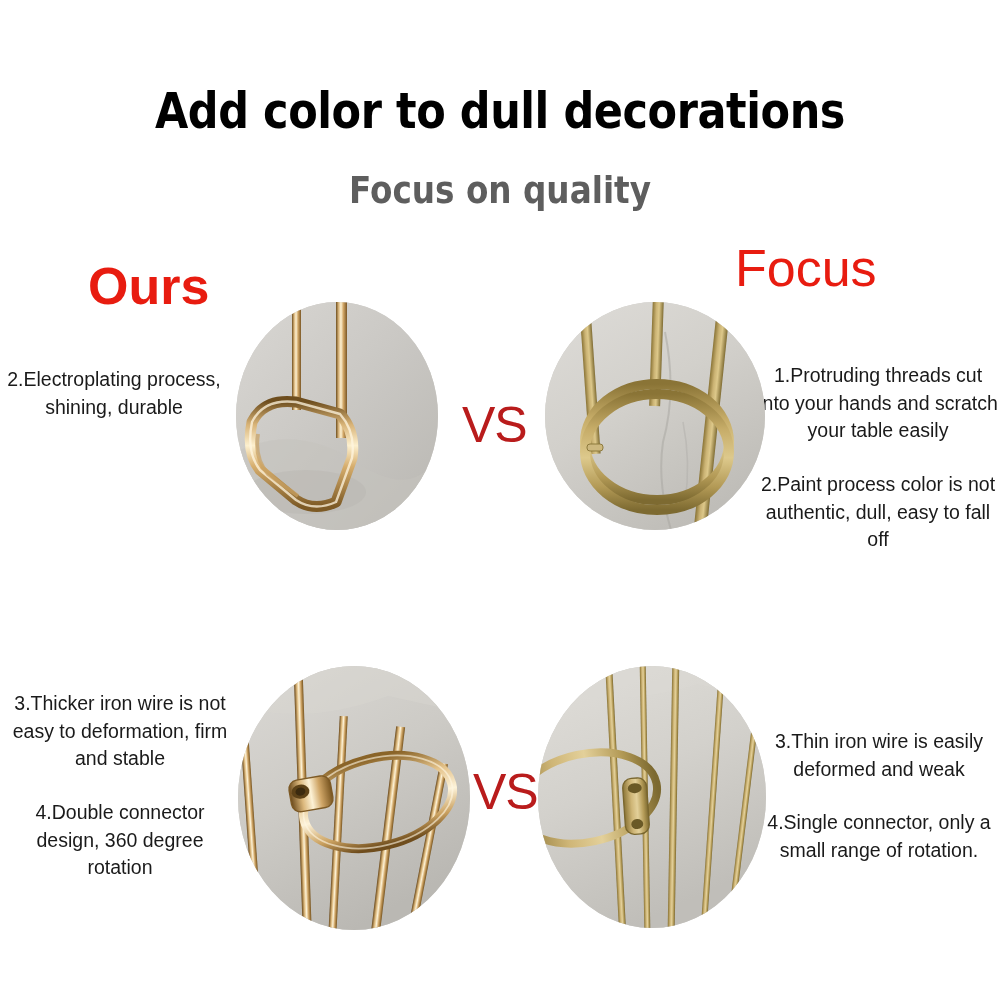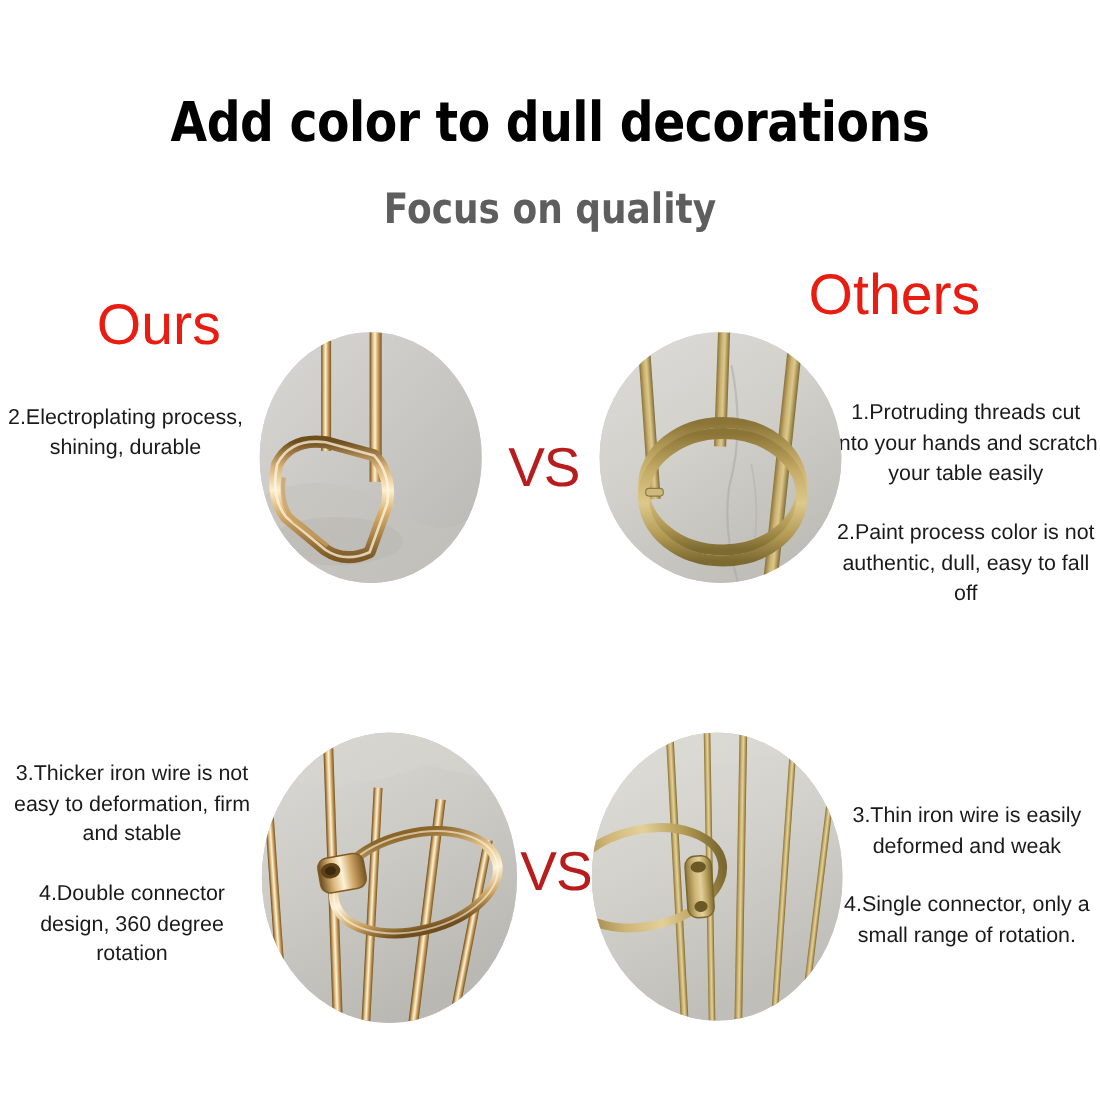--- a/index.html
+++ b/index.html
@@ -47,21 +47,21 @@
 
   
   .side-label {
     position: absolute;
     font-family: "Liberation Sans", sans-serif;
     font-weight: 400;
     font-size: 52px;
     color: #e81c10;
     white-space: nowrap;
   }
-  .side-label.ours   { left: 88px;  top: 266px; }
+  .side-label.ours   { left: 88px;  top: 256px; font-weight: bold; }
   .side-label.others { left: 735px; top: 238px; }
 
   
   .vs {
     position: absolute;
     font-family: "Liberation Sans", sans-serif;
     font-weight: 400;
     font-size: 50px;
     color: #b91c1c;
     letter-spacing: -1px;
@@ -106,21 +106,21 @@
 </style>
 </head>
 <body>
 
 <div id="page">
 
   <div class="title">Add color to dull decorations</div>
   <div class="subtitle">Focus on quality</div>
 
   <div class="side-label ours">Ours</div>
-  <div class="side-label others">Others</div>
+  <div class="side-label others">Focus</div>
 
   <div class="vs vs-top">VS</div>
   <div class="vs vs-bottom">VS</div>
 
   <div class="txt tl">
     <div class="para">2.Electroplating process, shining, durable</div>
   </div>
   <div class="txt tr">
     <div class="para">1.Protruding threads cut into your hands and scratch your table easily</div>
     <div class="para">2.Paint process color is not authentic, dull, easy to fall off</div>

